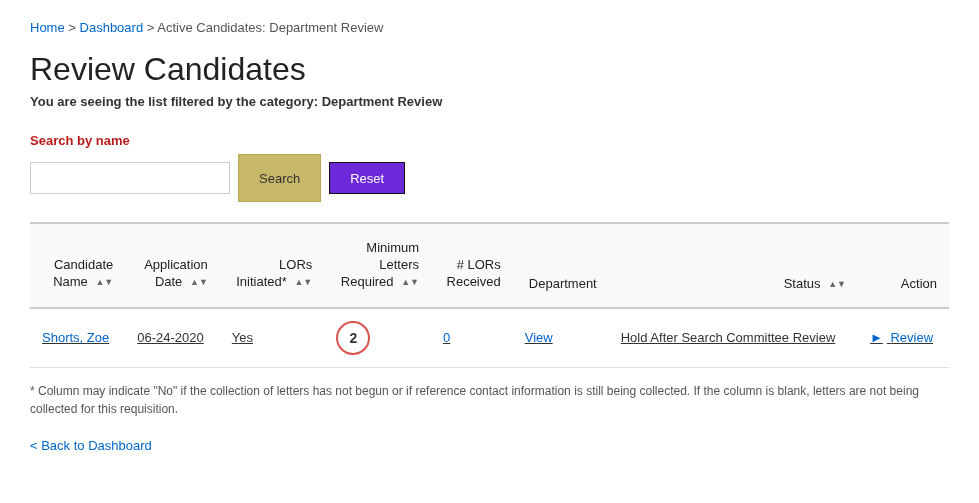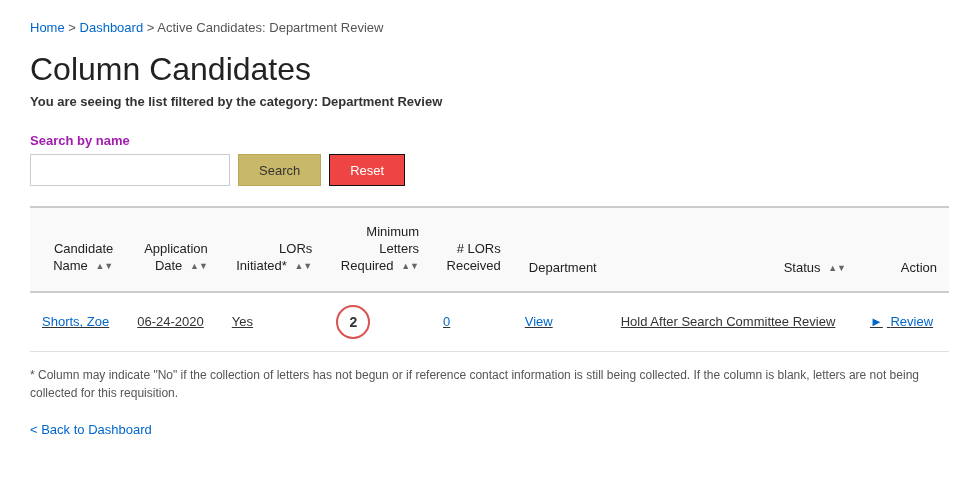--- a/index.html
+++ b/index.html
@@ -36,45 +36,45 @@
     }
     .subtitle span { font-weight: bold; color: #333; }
 
     .search-section {
       margin-bottom: 20px;
     }
     .search-label {
       font-size: 13px;
       font-weight: bold;
       margin-bottom: 6px;
-      color: #a21caf;
+      color: #b91c1c;
     }
     .search-row {
       display: flex;
       align-items: center;
       gap: 8px;
     }
     .search-input {
       width: 200px;
       height: 32px;
       border: 1px solid #ccc;
       padding: 4px 8px;
       font-size: 13px;
     }
     .btn-search {
       background: #c8b96a;
       color: #333;
       border: 1px solid #b8a855;
       padding: 6px 20px;
       font-size: 13px;
       cursor: pointer;
-      height: 32px;
+      height: 48px;
     }
     .btn-reset {
-      background: #ef4444;
+      background: #6d28d9;
       color: #fff;
       border: 1px solid #111;
       padding: 6px 20px;
       font-size: 13px;
       cursor: pointer;
       height: 32px;
     }
 
     table {
       width: 100%;
@@ -163,21 +163,21 @@
 <body>
 
 <nav class="breadcrumb">
   <a href="#">Home</a>
   <span> &gt; </span>
   <a href="#">Dashboard</a>
   <span> &gt; </span>
   <span>Active Candidates: Department Review</span>
 </nav>
 
-<h1>Column Candidates</h1>
+<h1>Review Candidates</h1>
 <p class="subtitle">
   <span>You are seeing the list filtered by the category:</span> <span>Department Review</span>
 </p>
 
 <div class="search-section">
   <div class="search-label">Search by name</div>
   <div class="search-row">
     <input class="search-input" type="text" placeholder="" style="">
     <button class="btn-search">Search</button>
     <button class="btn-reset">Reset</button>

